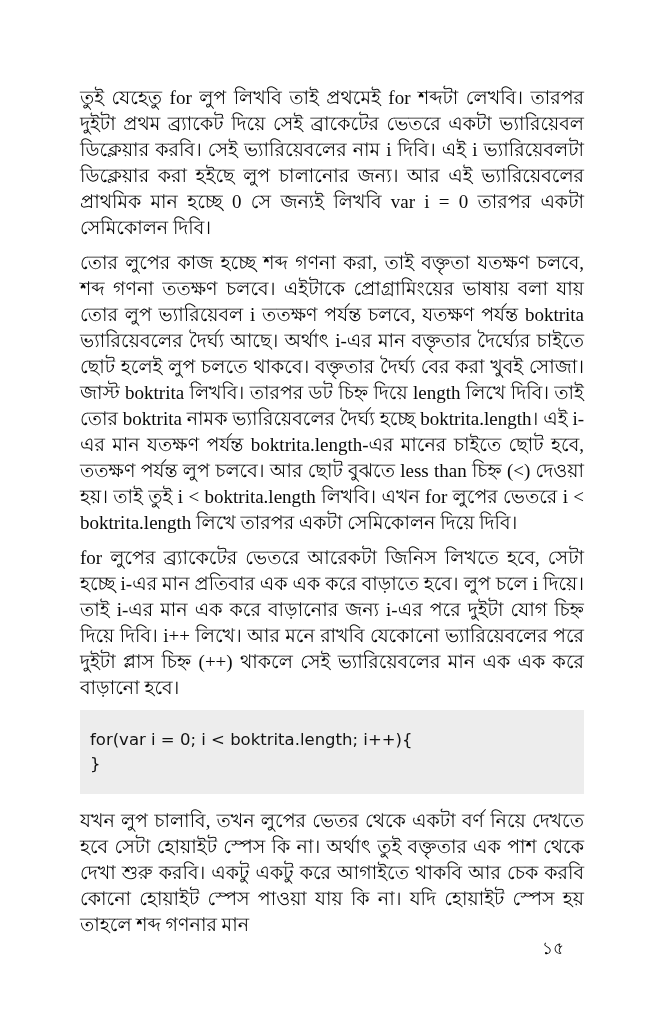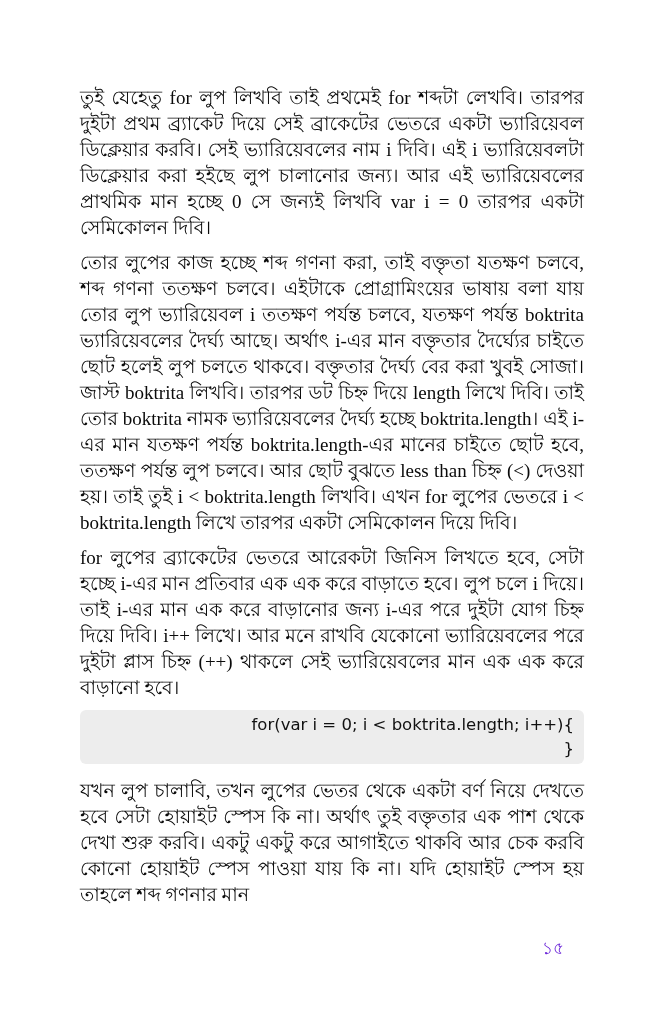--- a/index.html
+++ b/index.html
@@ -1,15 +1,15 @@
 <!DOCTYPE html>
 <html lang="bn"><head>
 <meta charset="utf-8">
 <style>
-  * { box-sizing: border-box; border-radius: 6px; }
+  * { box-sizing: border-box; }
   html, body {
     margin: 0;
     padding: 0;
     background: #ffffff;
   }
   .page {
     position: relative;
     width: 663px;
     height: 1024px;
     background: #ffffff;
@@ -27,37 +27,37 @@
     margin: 0 0 9px 0;
     font-size: 19px;
     line-height: 26px;
     text-align: justify;
     text-justify: inter-word;
     color: #0a0a0a;
   }
   .code-block {
     background: #ededed;
     margin: 8px 0 14px 0;
-    padding: 3px 10px;
+    padding: 18px 10px;
     font-family: "DejaVu Sans", "Liberation Sans", sans-serif;
     font-size: 16.5px;
     line-height: 24px;
-    text-align: right;
+    text-align: left;
     color: #111111;
   }
   .code-line {
     white-space: pre;
   }
   .page-number {
     position: absolute;
     top: 938px;
     right: 99px;
     font-size: 17px;
     line-height: 22px;
-    color: #6d28d9;
+    color: #000000;
   }
 </style>
 </head>
 <body>
 
 <div class="page">
   <div class="text-column">
 
     <p class="para">তুই যেহেতু for লুপ লিখবি তাই প্রথমেই for শব্দটা লেখবি। তারপর দুইটা প্রথম ব্র্যাকেট দিয়ে সেই ব্রাকেটের ভেতরে একটা ভ্যারিয়েবল ডিক্লেয়ার করবি। সেই ভ্যারিয়েবলের নাম i দিবি। এই i ভ্যারিয়েবলটা ডিক্লেয়ার করা হইছে লুপ চালানোর জন্য। আর এই ভ্যারিয়েবলের প্রাথমিক মান হচ্ছে 0 সে জন্যই লিখবি var i = 0 তারপর একটা সেমিকোলন দিবি।</p>
 

